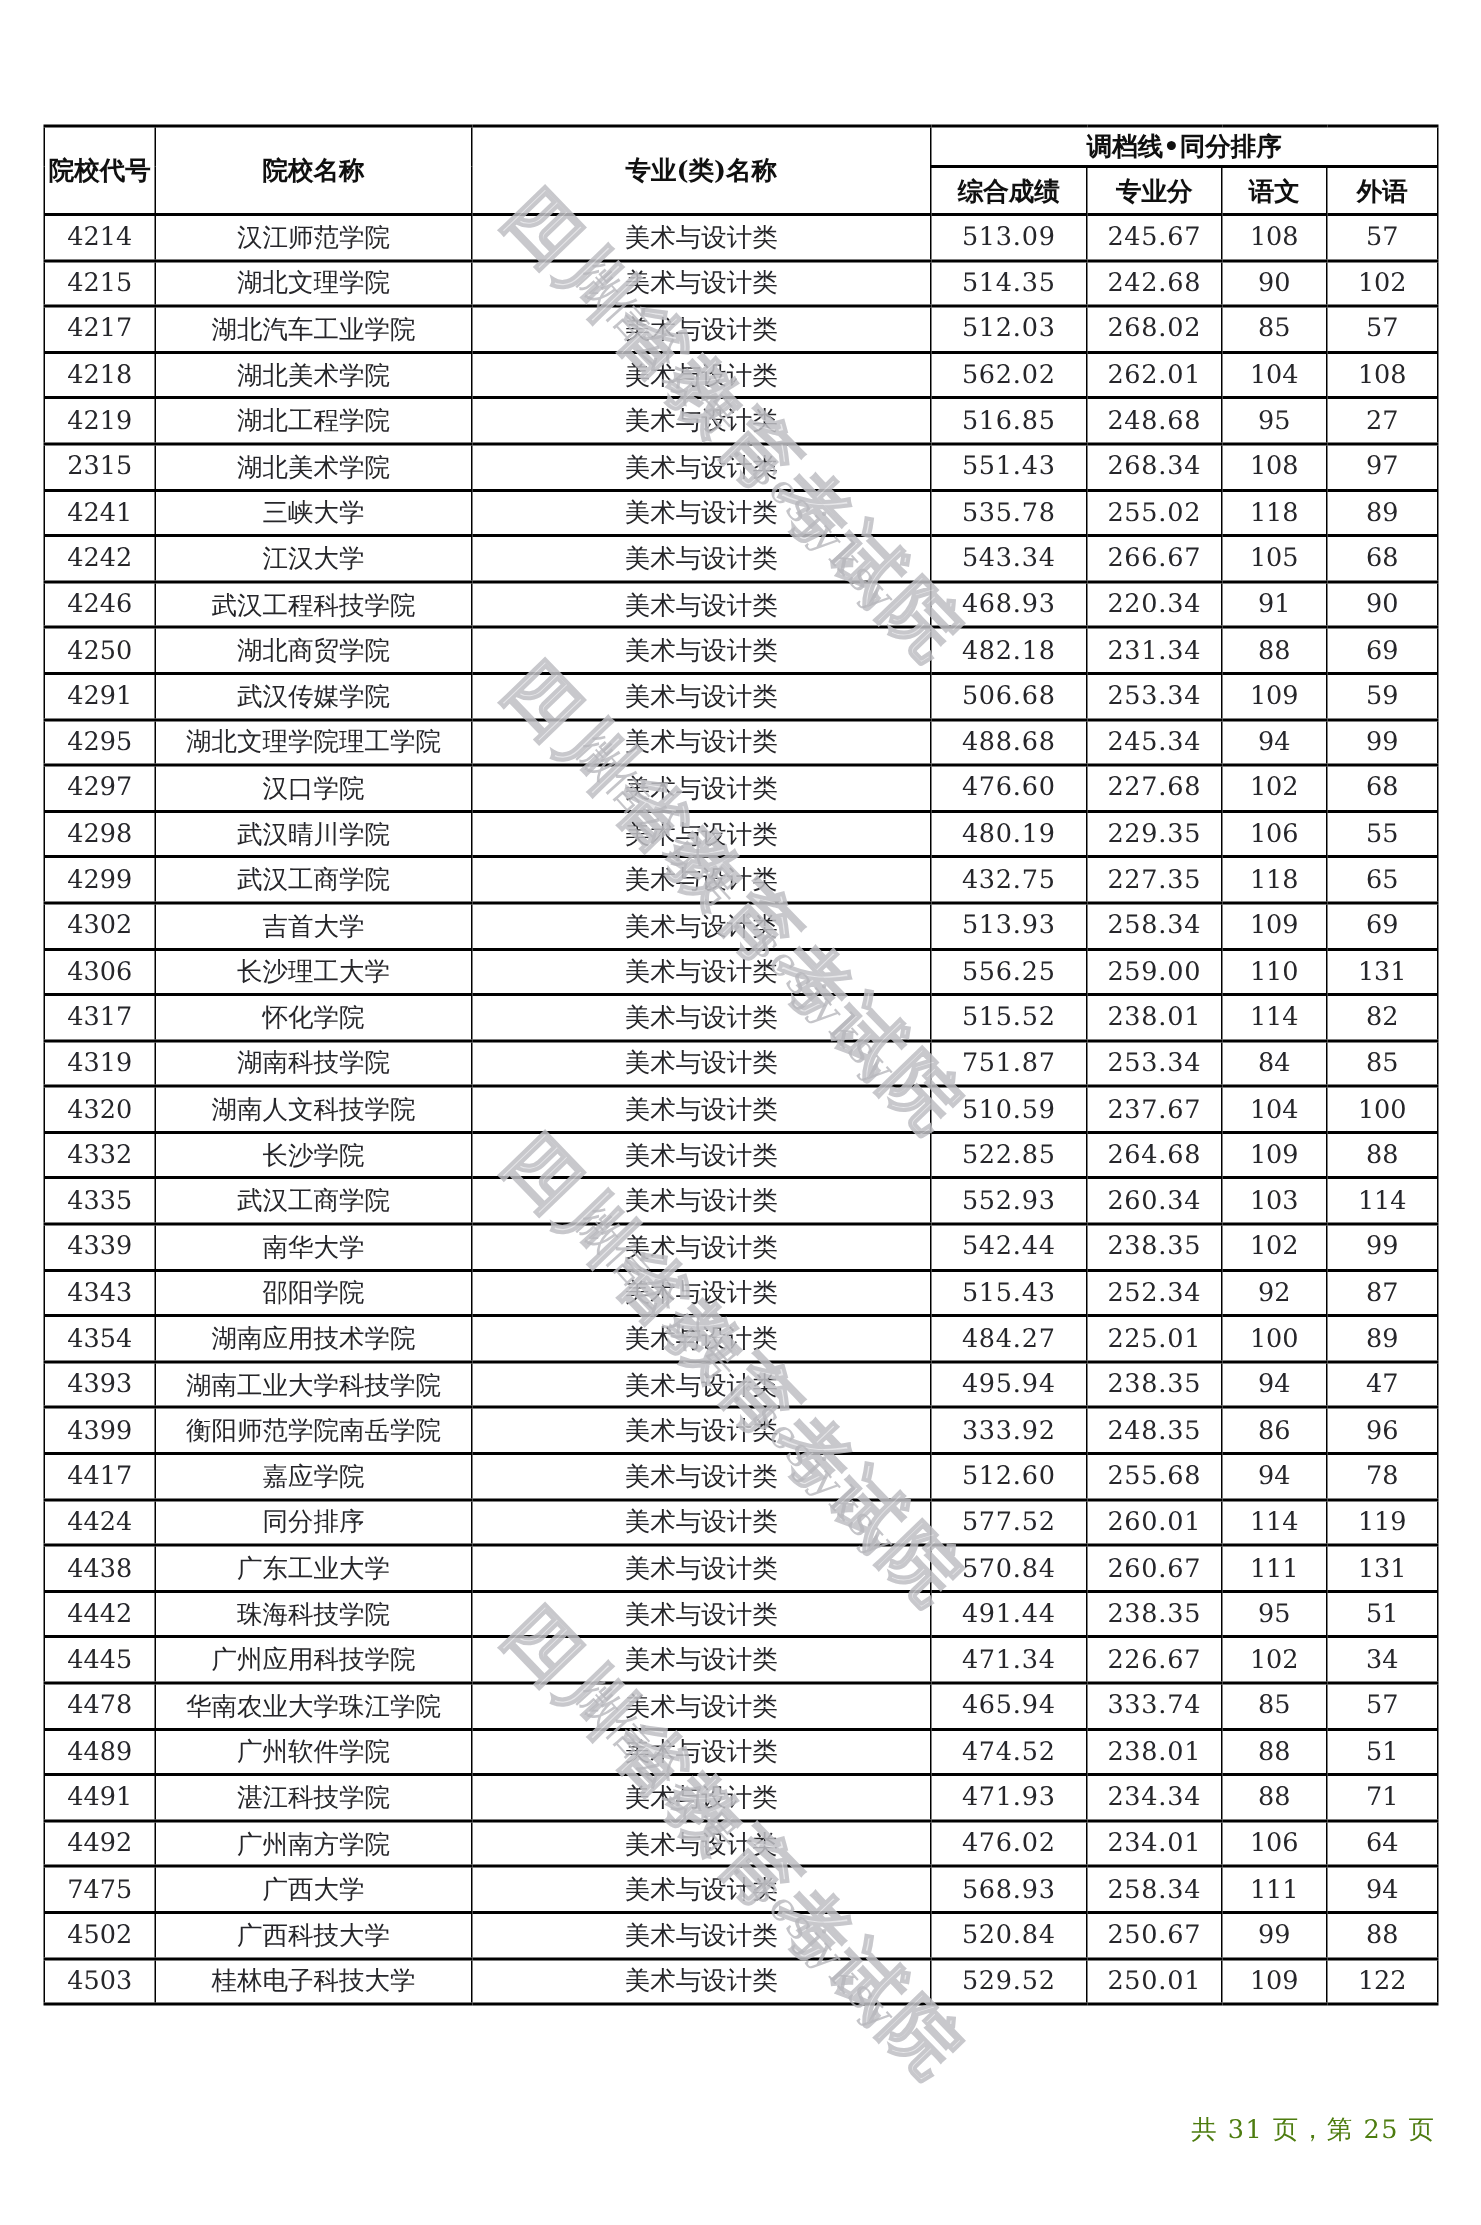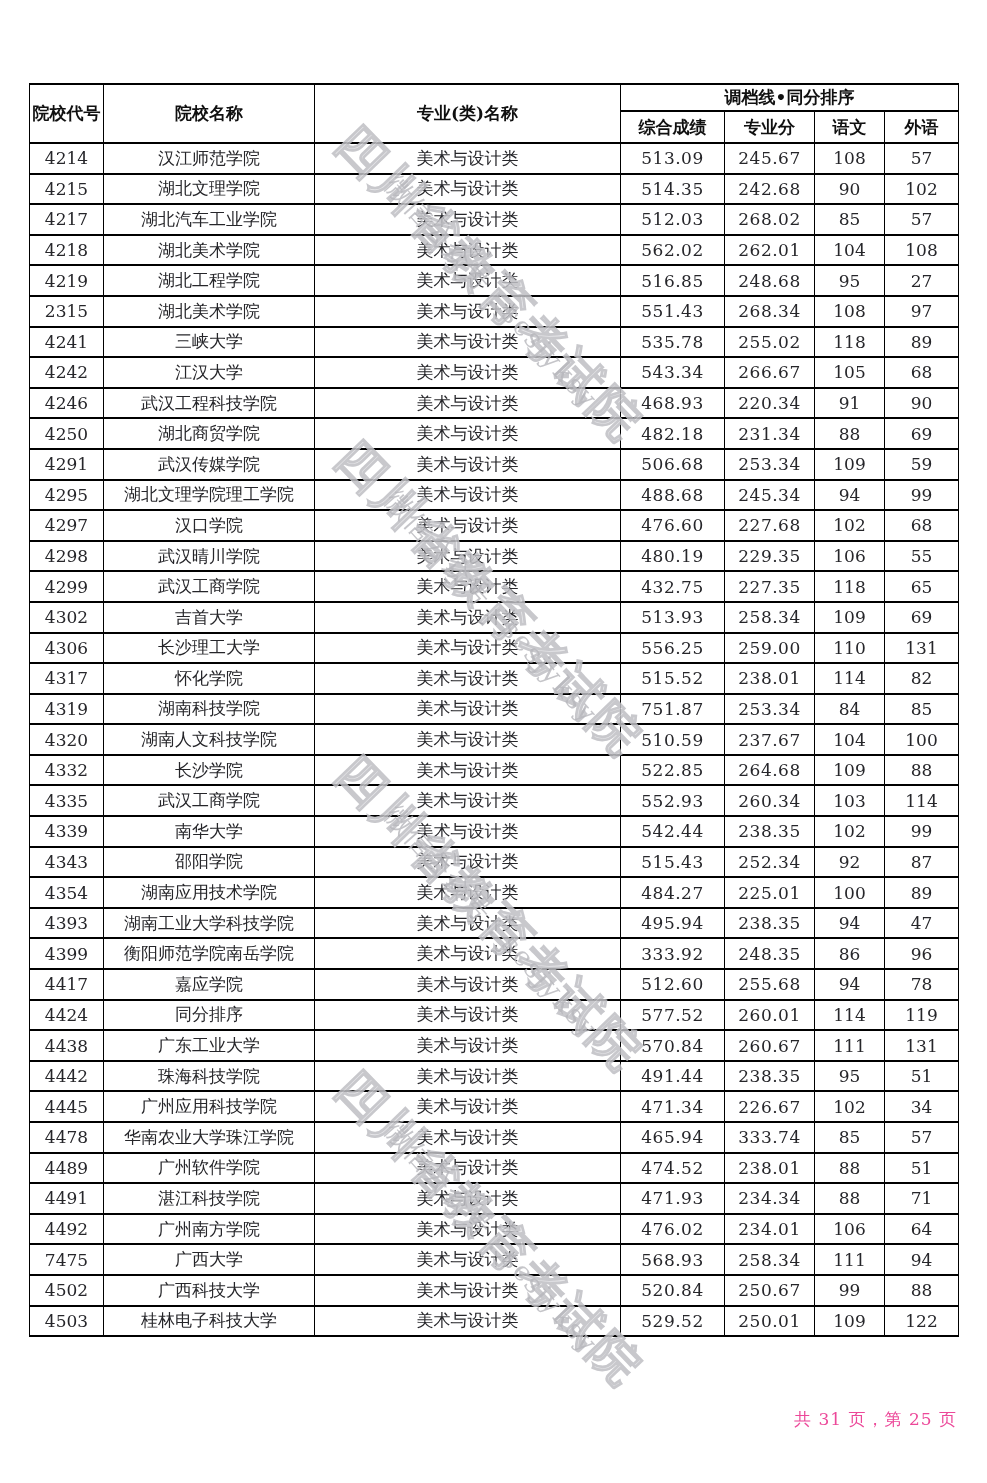--- a/index.html
+++ b/index.html
@@ -59,21 +59,21 @@
     transform-origin:left top;
     white-space:nowrap;
     opacity:.8;
   }
   
   .footer{
     position:absolute;
     right:30px;top:1408px;
     font-size:17px;
     letter-spacing:1px;
-    color:#ec4899;
+    color:#4d7c0f;
   }
 </style>
 </head>
 <body>
 
 <div class="page">
 
   <div class="wm">
       <div class="wm-big" style="left: 368px; top: 112px;">四川省教育考试院</div>
       <div class="wm-small" style="left: 404px; top: 168px;">微信公众号：scsjyksy</div>

